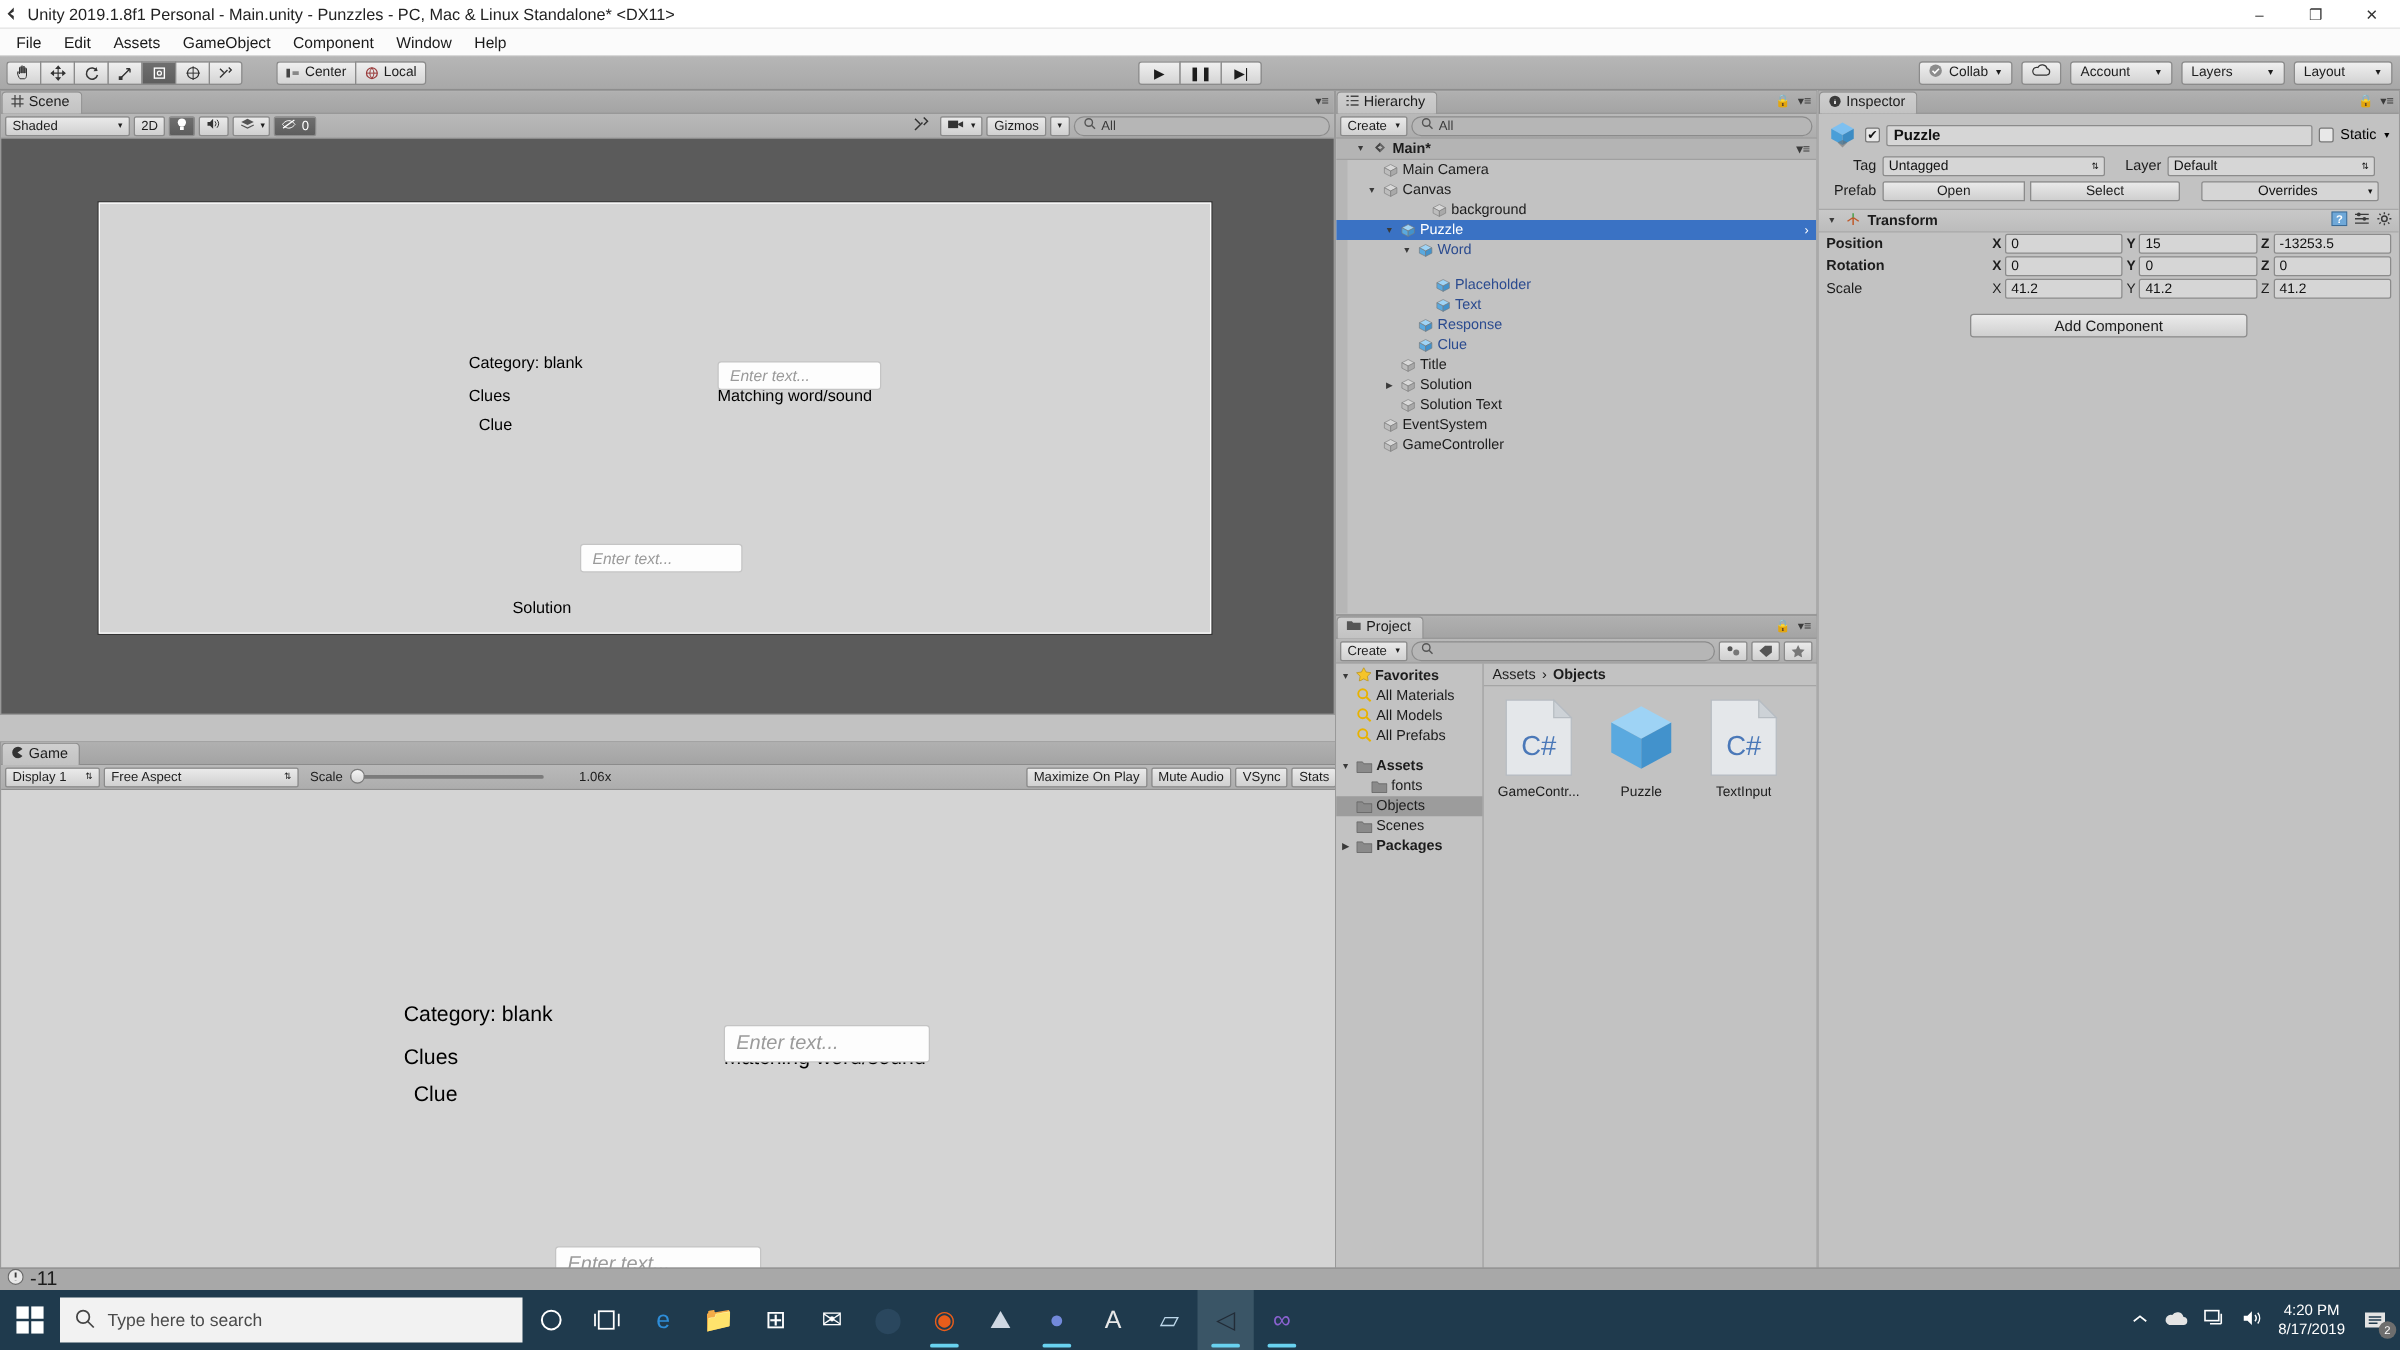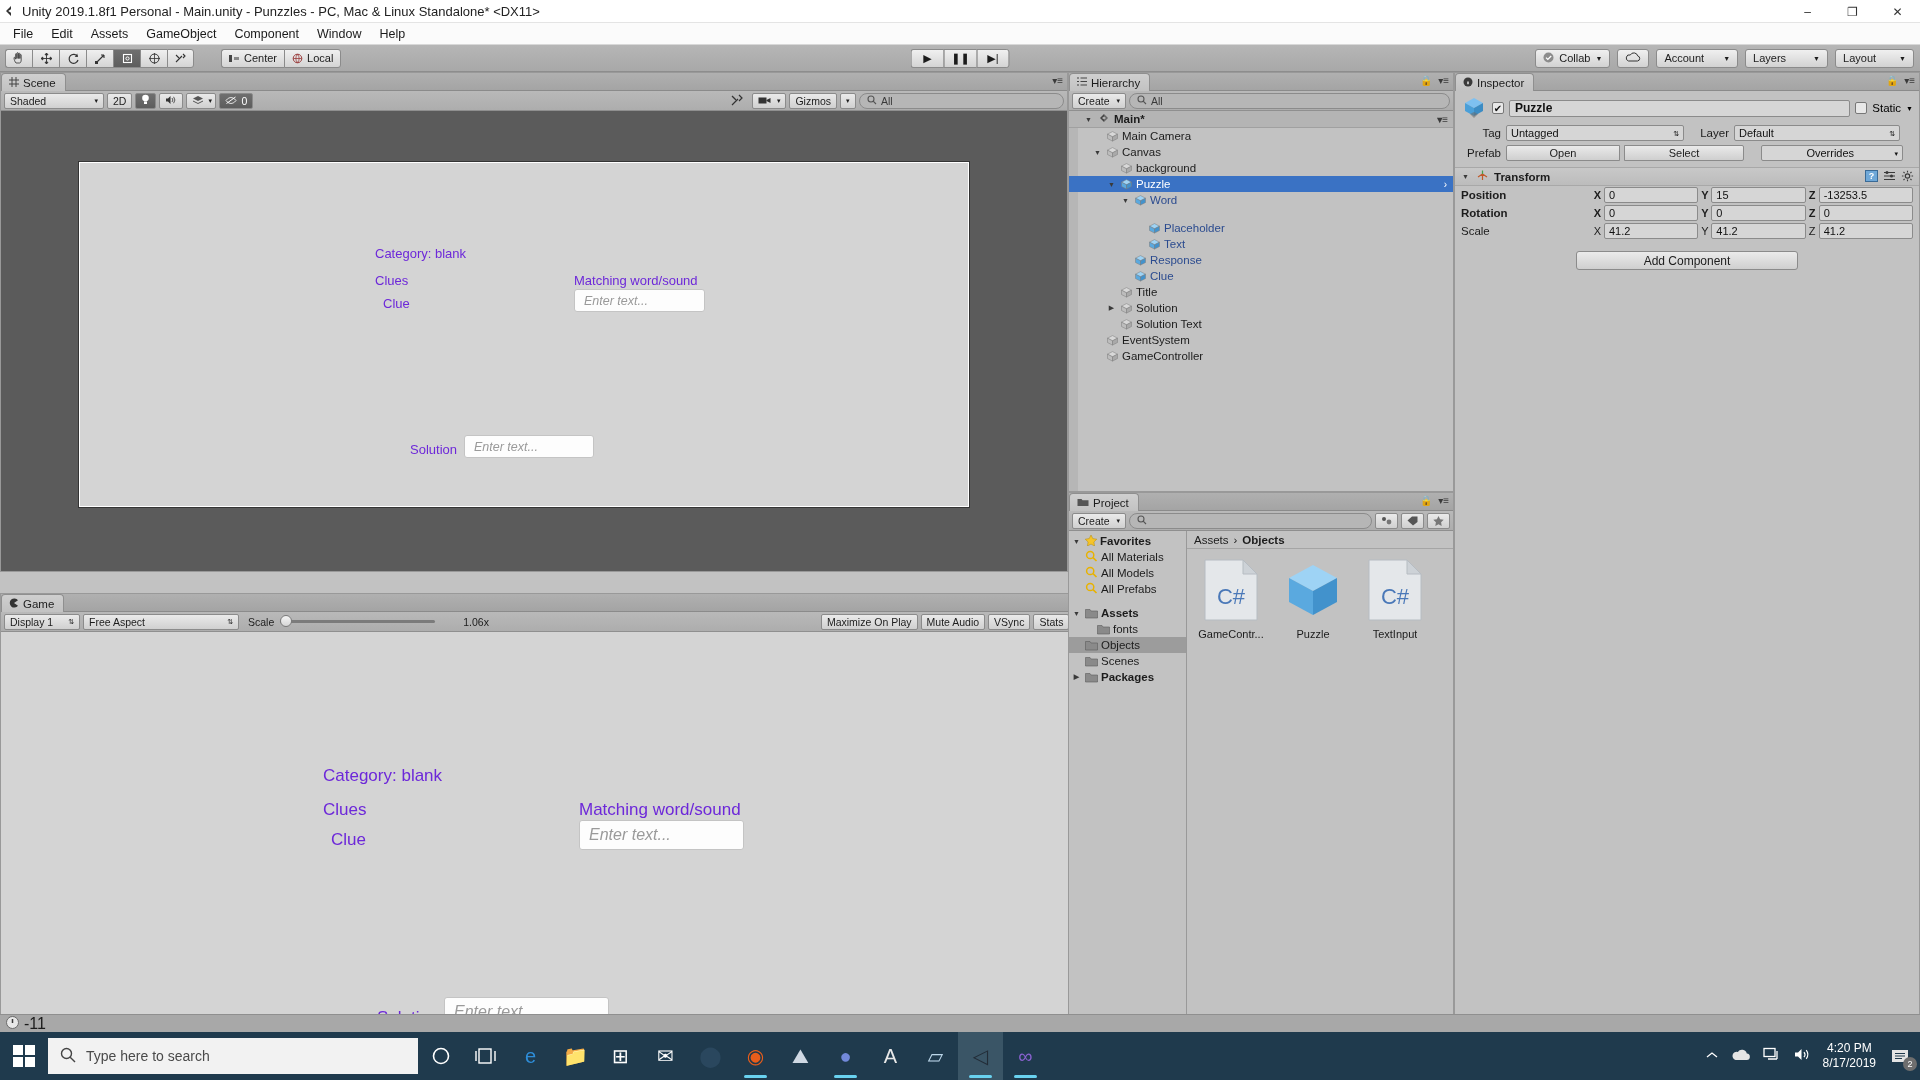--- a/index.html
+++ b/index.html
@@ -54,21 +54,21 @@
   .rbtn {
     height: 19px; padding: 0 7px; background: linear-gradient(#f0f0f0, #d2d2d2);
     border: 1px solid #8b8b8b; border-radius: 3px; display: flex; align-items: center;
     gap: 5px; font-size: 11px; color: #1c1c1c;
   }
   .caret { font-size: 7px; line-height: 1; }
 
   
   .panel { position: absolute; background: #c2c2c2; border: 1px solid #999; }
   .tabrow {
-    height: 18px; background: linear-gradient(#b0b0b0,#a4a4a4); display: flex; align-items: flex-start;
+    height: 18px; background: linear-gradient(#b0b0b0,#a4a4a4); display: flex; align-items: center;
     position: relative; border-bottom: 1px solid #8b8b8b;
   }
   .tab {
     height: 18px; padding: 0 9px 0 7px; background: linear-gradient(#cfcfcf,#c2c2c2);
     border: 1px solid #8f8f8f; border-bottom: none; border-radius: 4px 4px 0 0;
     display: flex; align-items: center; gap: 4px; font-size: 11.5px; color: #1c1c1c;
   }
   .tab-ctrls { position: absolute; right: 4px; top: 2px; display: flex; gap: 5px; align-items: center; }
   .mini { font-size: 10px; color: #3a3a3a; }
 
@@ -92,21 +92,21 @@
 
   
   #scene-panel { left: 0; top: 72px; width: 1068px; height: 500px; }
   .scene-body { position: relative; width: 100%; height: calc(100% - 38px); background: #5b5b5b; overflow: hidden; }
   .scene-canvas {
     position: absolute; left: 78px; top: 51px; width: 890px; height: 345px;
     background: #d4d4d4; border: 1px solid #fff; box-shadow: 0 0 0 1px #343434;
   }
 
   
-  .puz { position: absolute; color: #6d28d9; white-space: nowrap; }
+  .puz { position: absolute; color: #000000; white-space: nowrap; margin-top: 36px; }
   .puz-input {
     position: absolute; background: #fdfdfd; border: 1px solid #c4c4c4; border-radius: 3px;
     display: flex; align-items: center; padding-left: 9px;
     color: #9a9a9a; font-style: italic;
   }
 
   
   #game-panel { left: 0; top: 593px; width: 1143px; height: 448px; }
   .game-body { position: relative; width: 100%; height: calc(100% - 38px); background: #d4d4d4; overflow: hidden; }
   .scrollbar-h {
@@ -569,21 +569,21 @@
           </div>
           <div class="hier-row" style="padding-left: 23px;">
             <span class="twisty">▼</span>
             <span class="go-icon"><svg width="13" height="11" viewBox="0 0 13 11">
   <path d="M6.5 0.6l5 2.6-5 2.6-5-2.6z" fill="#d8d8d8" stroke="#7a7a7a" stroke-width=".5"></path>
   <path d="M1.5 3.2v4.3l5 2.6V5.8z" fill="#bdbdbd" stroke="#7a7a7a" stroke-width=".5"></path>
   <path d="M11.5 3.2v4.3l-5 2.6V5.8z" fill="#a9a9a9" stroke="#7a7a7a" stroke-width=".5"></path>
               </svg></span>
             <span>Canvas</span>
           </div>
-          <div class="hier-row" style="padding-left: 37px;">
+          <div class="hier-row" style="padding-left: 37px; margin-left: 25px;">
             <span class="twisty"></span>
             <span class="go-icon"><svg width="13" height="11" viewBox="0 0 13 11">
   <path d="M6.5 0.6l5 2.6-5 2.6-5-2.6z" fill="#d8d8d8" stroke="#7a7a7a" stroke-width=".5"></path>
   <path d="M1.5 3.2v4.3l5 2.6V5.8z" fill="#bdbdbd" stroke="#7a7a7a" stroke-width=".5"></path>
   <path d="M11.5 3.2v4.3l-5 2.6V5.8z" fill="#a9a9a9" stroke="#7a7a7a" stroke-width=".5"></path>
               </svg></span>
             <span>background</span>
           </div>
           <div class="hier-row selected prefab" style="padding-left: 37px;">
             <span class="twisty">▼</span>

